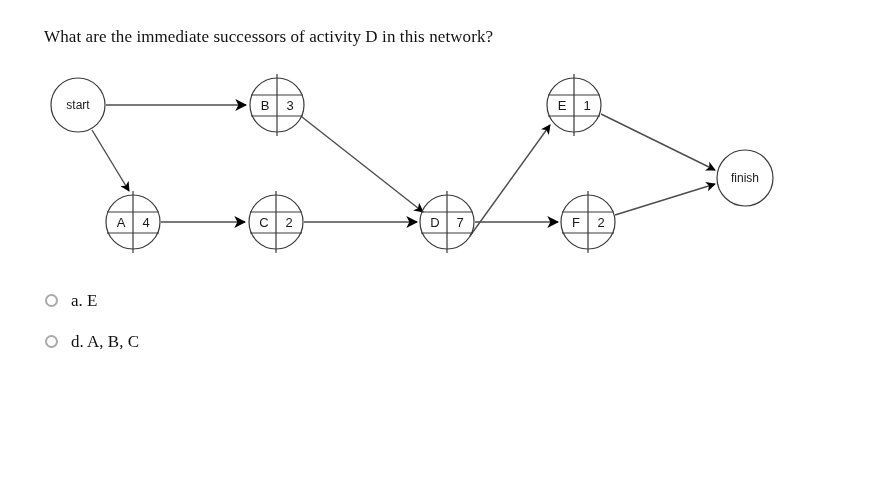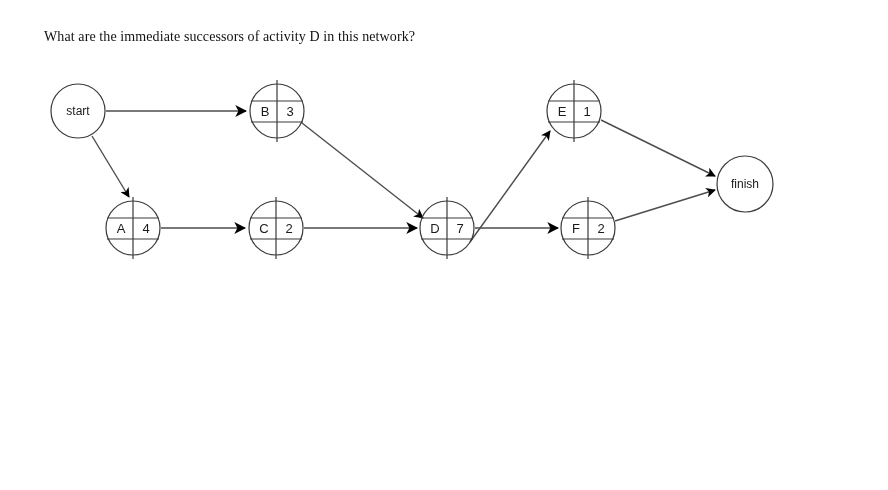--- a/index.html
+++ b/index.html
@@ -13,30 +13,30 @@
     height: 490px;
     position: relative;
     overflow: hidden;
     font-family: "Liberation Serif", "DejaVu Serif", serif;
     color: #000000;
   }
   #question-text {
     position: absolute;
     left: 44px;
     top: 26px;
-    font-size: 14px;
+    font-size: 17px;
     line-height: 22px;
     letter-spacing: 0.1px;
     color: #111111;
     white-space: nowrap;
   }
   #network-figure {
     position: absolute;
     left: 0px;
-    top: 66px;
+    top: 60px;
     width: 840px;
     height: 215px;
   }
   #network-svg {
     display: block;
   }
   .node-label-text {
     font-family: "Liberation Sans", "DejaVu Sans", sans-serif;
     font-size: 13px;
     fill: #1a1a1a;
@@ -165,17 +165,25 @@
         <circle cx="745" cy="118" r="28" fill="#ffffff" stroke="#3a3a3a" stroke-width="1.2"></circle>
         <text class="terminal-label-text" x="745" y="122" text-anchor="middle">finish</text>
       </g>
 
     </g>
   </svg>
 </div>
 
 <div id="answer-options">
 
+  <div class="option-row">
+    <span class="option-radio"></span>
+    <span class="option-label">a. E</span>
+  </div>
 
 
 
+  <div class="option-row">
+    <span class="option-radio"></span>
+    <span class="option-label">d. A, B, C</span>
+  </div>
 
 </div>
 
 </body></html>

